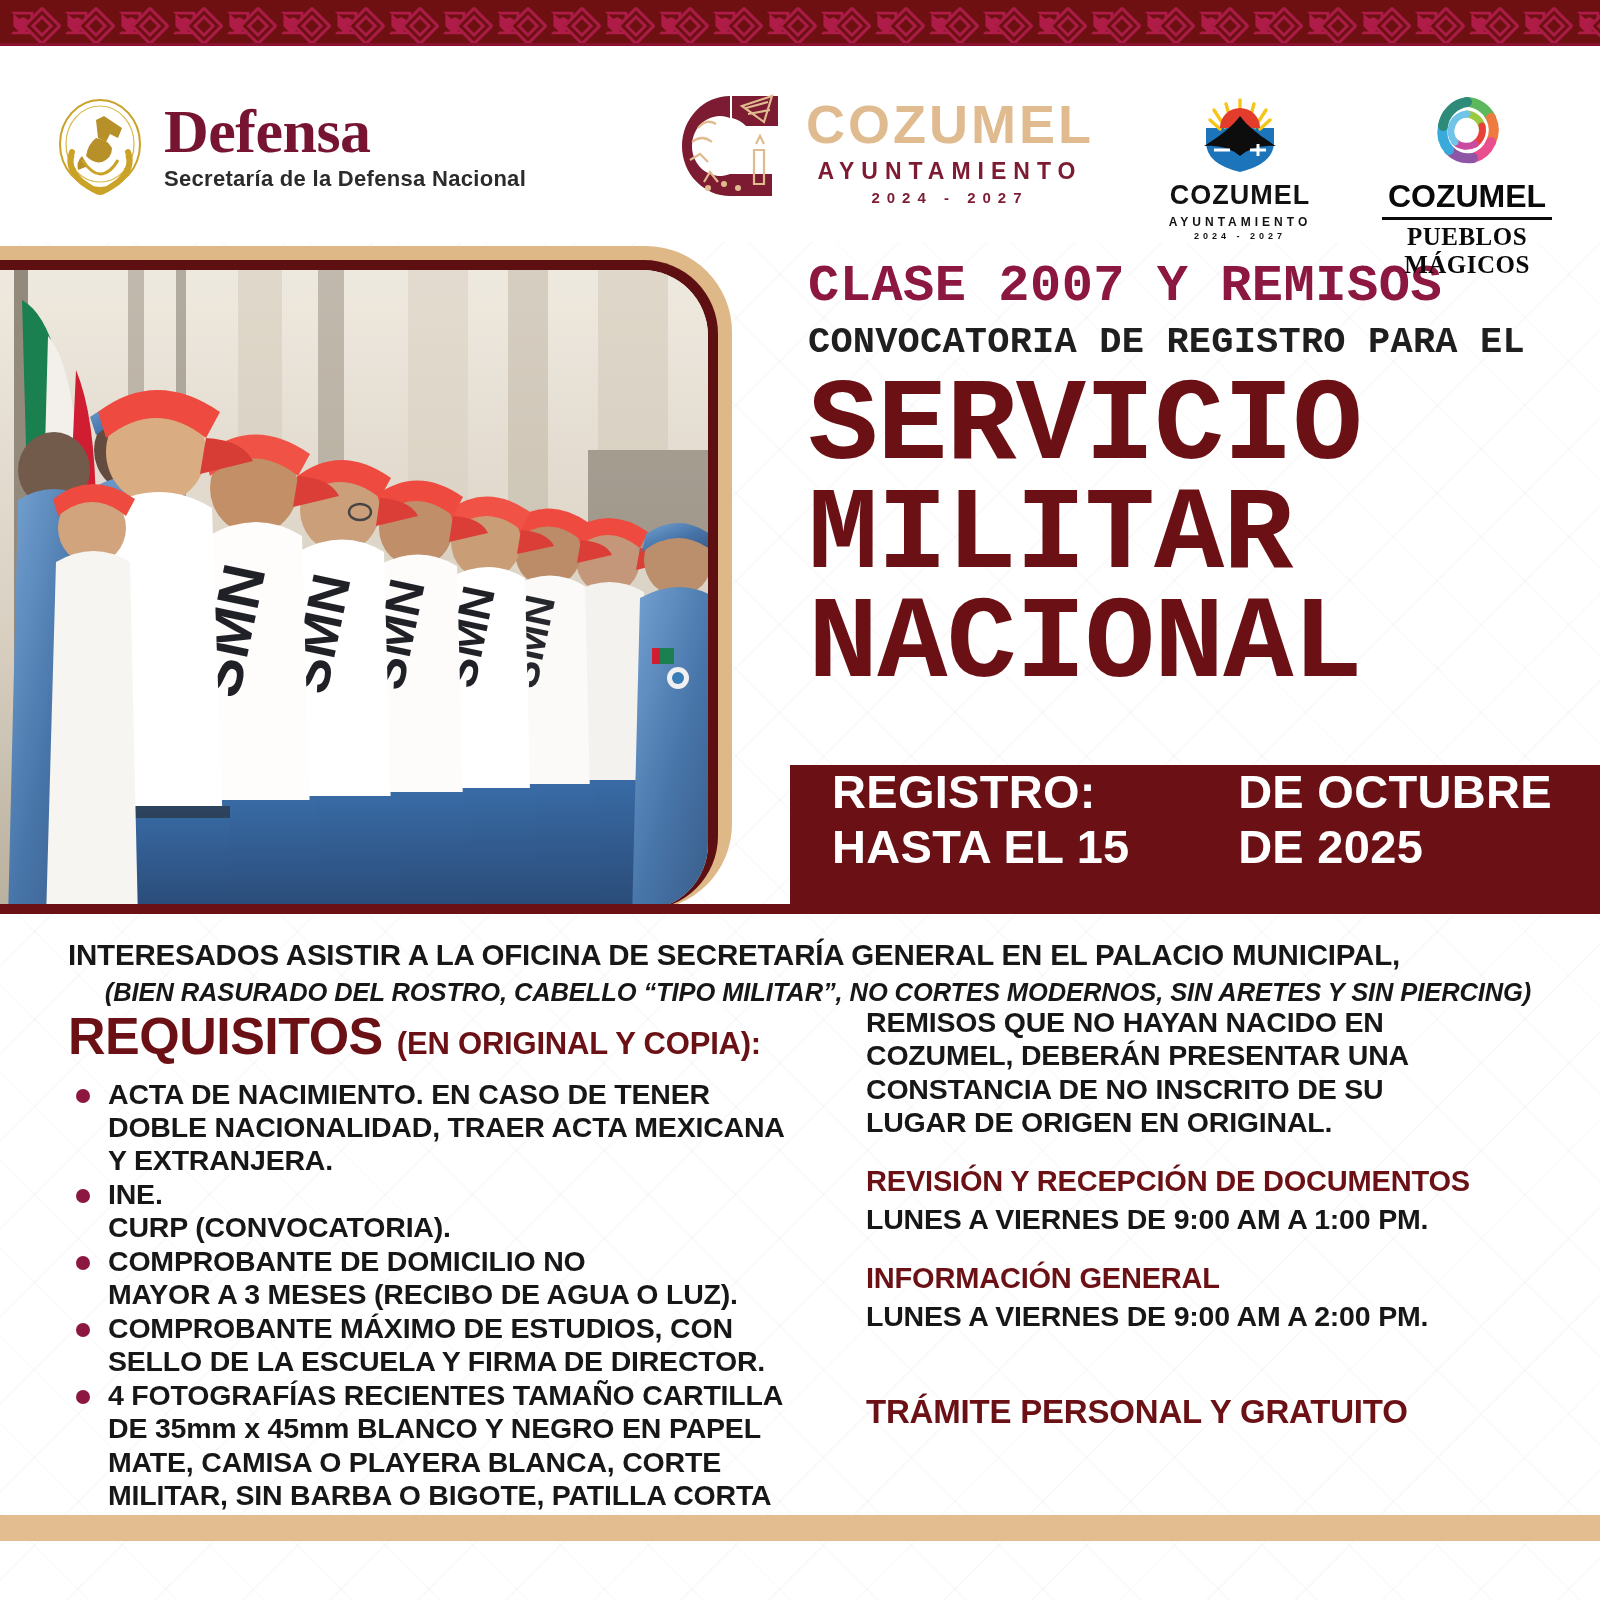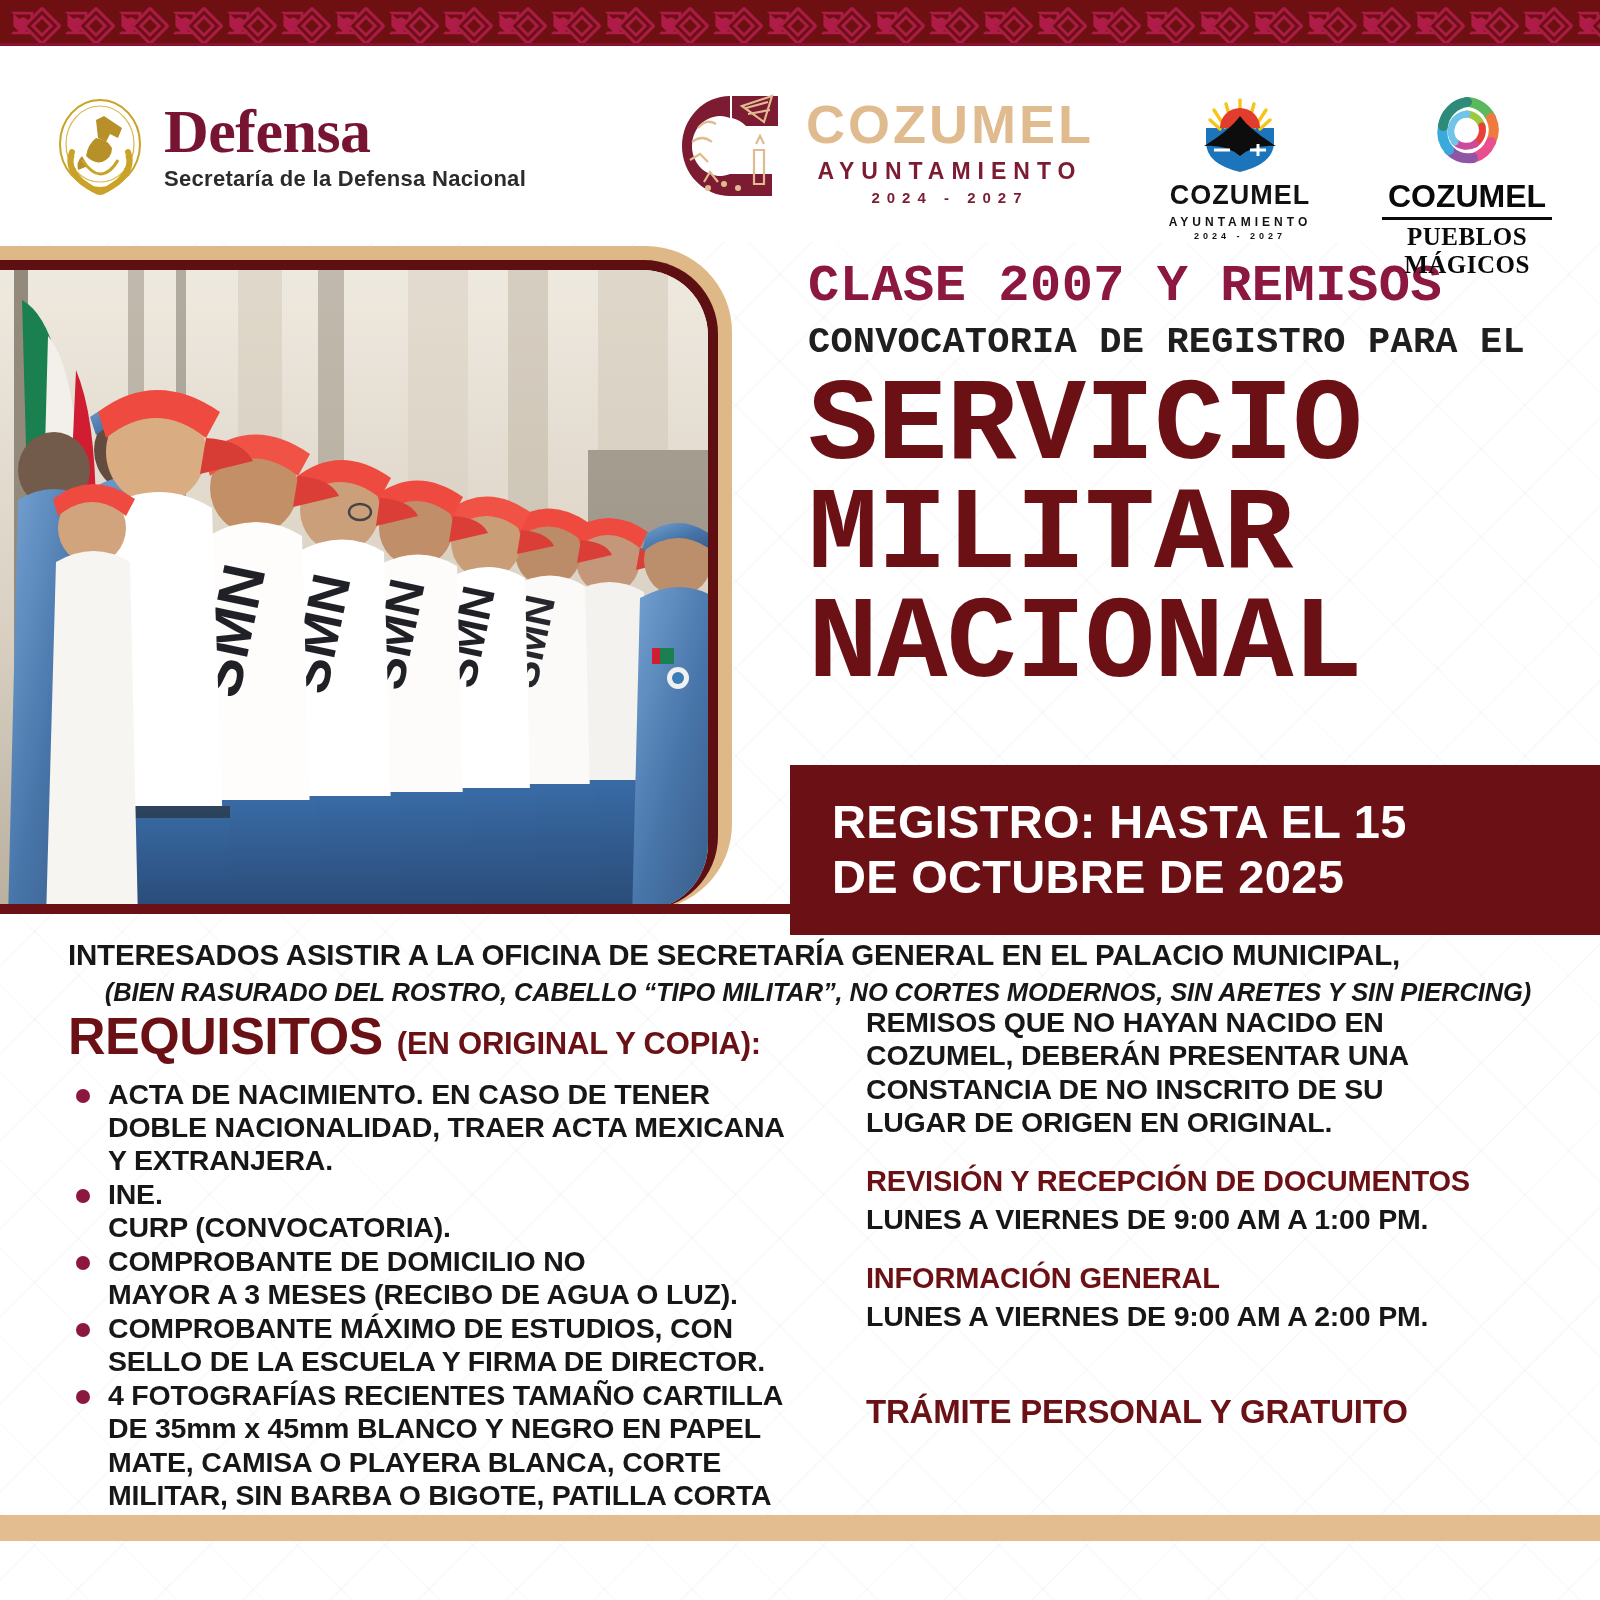--- a/index.html
+++ b/index.html
@@ -177,23 +177,23 @@
     font-weight: 600; font-size: 37px; letter-spacing: 0.2px;
     color: #1f1f1f; line-height: 1.15; margin-top: 6px;
   }
   .bigtitle {
     font-weight: 800; font-size: 117px; line-height: 0.93;
     color: #6b1115; letter-spacing: -1px; margin-top: 10px;
   }
 
   .reg-band {
     position:absolute; left: 790px; top: 523px;
-    width: 810px; height: 170px;
+    width: 810px; height: 149px;
     background: #6b1115;
-    display:flex; flex-direction:column; justify-content:center;
+    display:flex; flex-direction:row; justify-content:center;
     padding-left: 42px;
   }
   .reg-band div {
     color:#ffffff; font-weight:800; font-size: 47px; line-height: 1.16; letter-spacing: 0.3px;
   }
 
   .photo-bottom-band {
     position:absolute; left:0; top: 662px; width: 1600px; height: 10px; background:#6b1115;
   }
 

